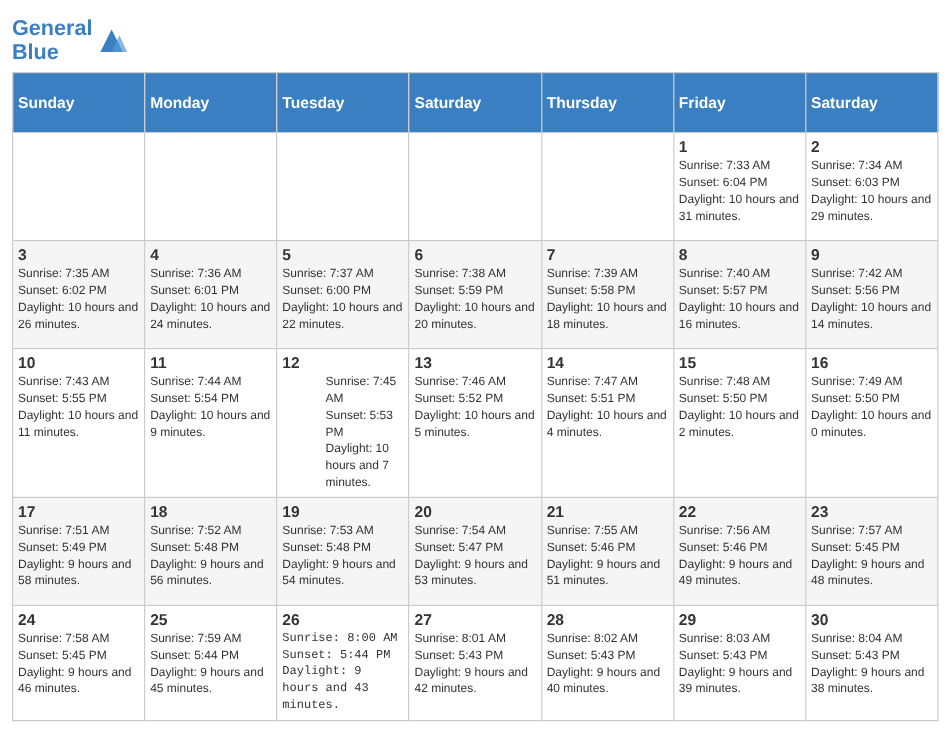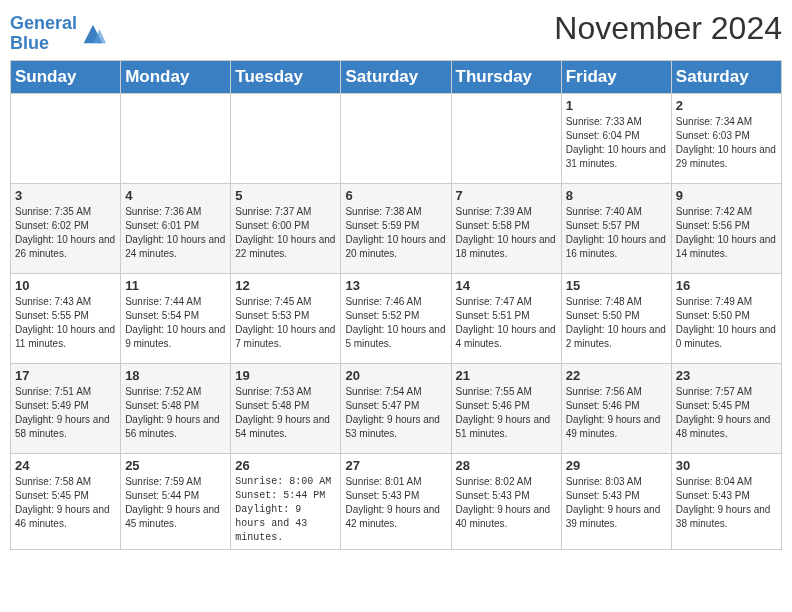--- a/index.html
+++ b/index.html
@@ -49,23 +49,23 @@
       margin-top: 2px;
     }
     table {
       width: 100%;
       border-collapse: collapse;
       table-layout: fixed;
     }
     thead tr th {
       background-color: #3a7fc1;
       color: #fff;
-      font-size: 17px;
+      font-size: 13px;
       font-weight: bold;
-      padding: 6px 4px;
+      padding: 17px 4px;
       text-align: left;
       border: 1px solid #ccc;
     }
     tbody tr td {
       vertical-align: top;
       border: 1px solid #ccc;
       padding: 4px;
       font-size: 10.5px;
       color: #333;
       height: 90px;
@@ -101,21 +101,20 @@
           <div class="logo-text"><span>Blue</span></div>
         </div>
         <svg class="logo-icon" viewBox="0 0 30 30">
           <polygon points="5,25 15,5 25,25" fill="#3a7fc1"></polygon>
           <polygon points="15,25 22,10 29,25" fill="#5599d4" opacity="0.7"></polygon>
         </svg>
       </div>
     </div>
   </div>
   <div class="title-block">
-    <div class="month-title">November 2024</div>
   </div>
 </div>
 
 <table>
   <thead>
     <tr>
     <th>Sunday</th>
         <th>Monday</th>
         <th>Tuesday</th>
         <th>Saturday</th>
@@ -196,21 +195,21 @@
 Daylight: 10 hours and 11 minutes.</div>
         </td>
         <td>
           <span class="day-number">11</span>
           <div class="day-info" style="white-space: pre-line;">Sunrise: 7:44 AM
 Sunset: 5:54 PM
 Daylight: 10 hours and 9 minutes.</div>
         </td>
         <td>
           <span class="day-number">12</span>
-          <div class="day-info" style="white-space: pre-line;">Sunrise: 7:45 AM
+          <div class="day-info" style="white-space: pre-line; margin-left: 36px;">Sunrise: 7:45 AM
 Sunset: 5:53 PM
 Daylight: 10 hours and 7 minutes.</div>
         </td>
         <td>
           <span class="day-number">13</span>
           <div class="day-info" style="white-space: pre-line;">Sunrise: 7:46 AM
 Sunset: 5:52 PM
 Daylight: 10 hours and 5 minutes.</div>
         </td>
         <td>

